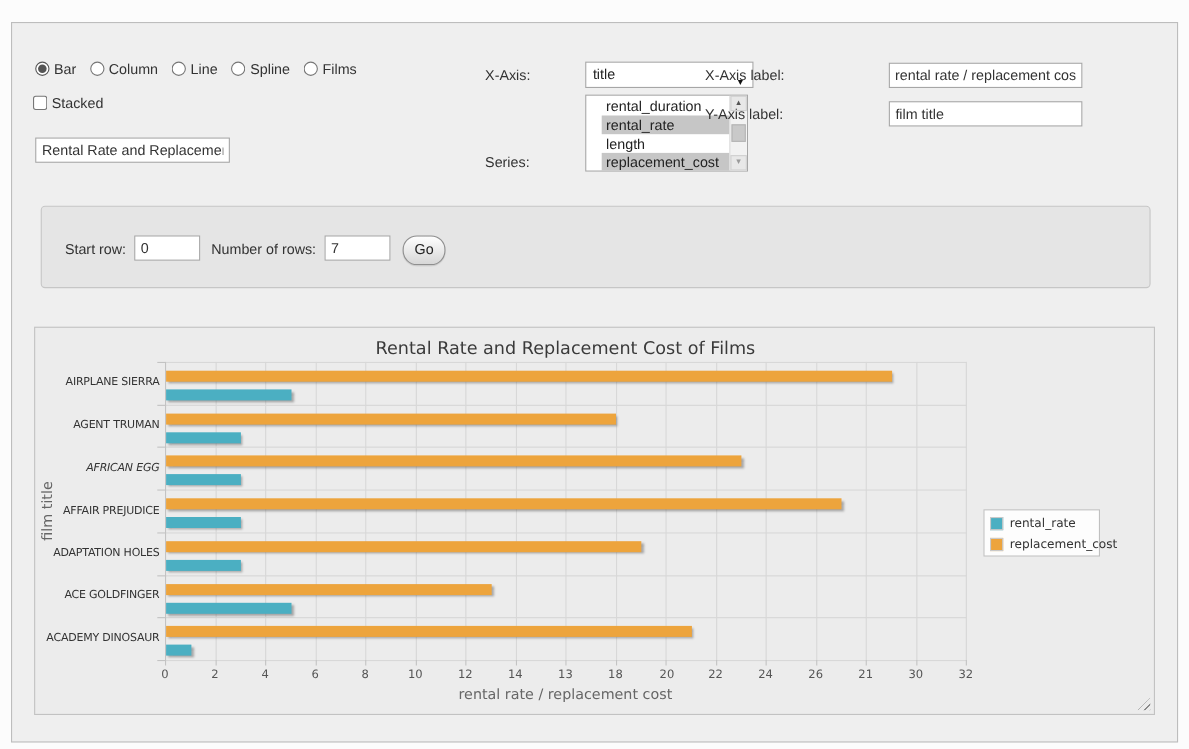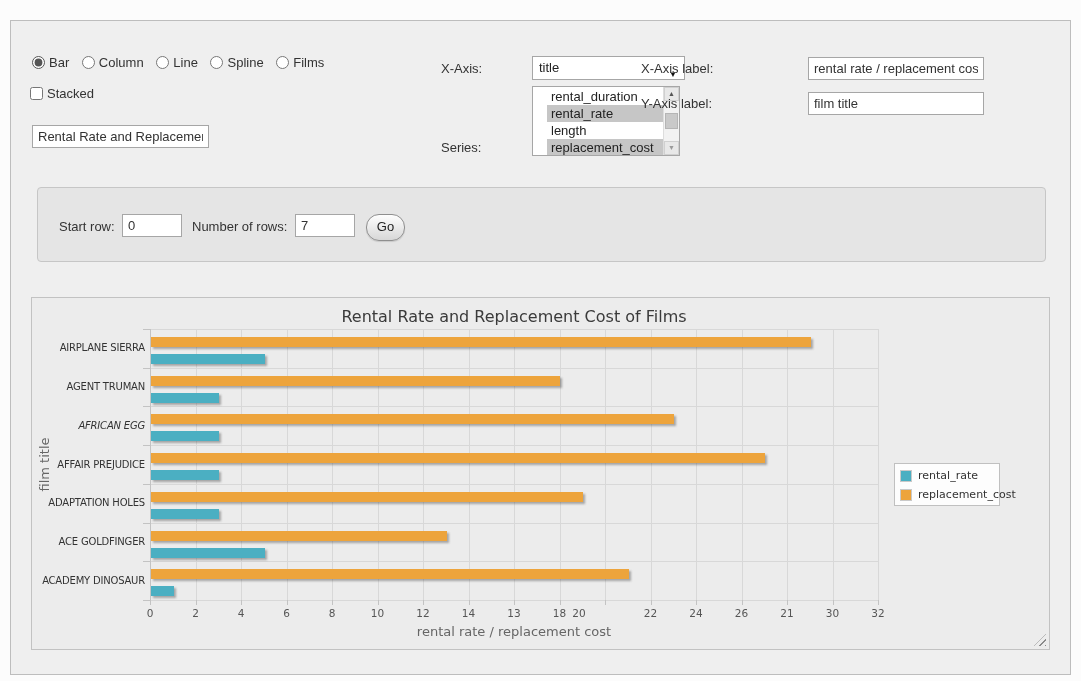--- a/index.html
+++ b/index.html
@@ -196,21 +196,21 @@
       <div class="xlab" style="left: 330.5px; top: 309px;">10</div>
       <div class="xtick" style="left: 391px; top: 302px;"></div>
       <div class="xlab" style="left: 376px; top: 309px;">12</div>
       <div class="xtick" style="left: 436.5px; top: 302px;"></div>
       <div class="xlab" style="left: 421.5px; top: 309px;">14</div>
       <div class="xtick" style="left: 482px; top: 302px;"></div>
       <div class="xlab" style="left: 467px; top: 309px;">13</div>
       <div class="xtick" style="left: 527.5px; top: 302px;"></div>
       <div class="xlab" style="left: 512.5px; top: 309px;">18</div>
       <div class="xtick" style="left: 573px; top: 302px;"></div>
-      <div class="xlab" style="left: 532px; top: 309px;">20</div>
+      <div class="xlab" style="left: 551px; top: 309px; text-align: right;">20</div>
       <div class="xtick" style="left: 618.5px; top: 302px;"></div>
       <div class="xlab" style="left: 603.5px; top: 309px;">22</div>
       <div class="xtick" style="left: 664px; top: 302px;"></div>
       <div class="xlab" style="left: 649px; top: 309px;">24</div>
       <div class="xtick" style="left: 709.5px; top: 302px;"></div>
       <div class="xlab" style="left: 694.5px; top: 309px;">26</div>
       <div class="xtick" style="left: 755px; top: 302px;"></div>
       <div class="xlab" style="left: 740px; top: 309px;">21</div>
       <div class="xtick" style="left: 800.5px; top: 302px;"></div>
       <div class="xlab" style="left: 785.5px; top: 309px;">30</div>

